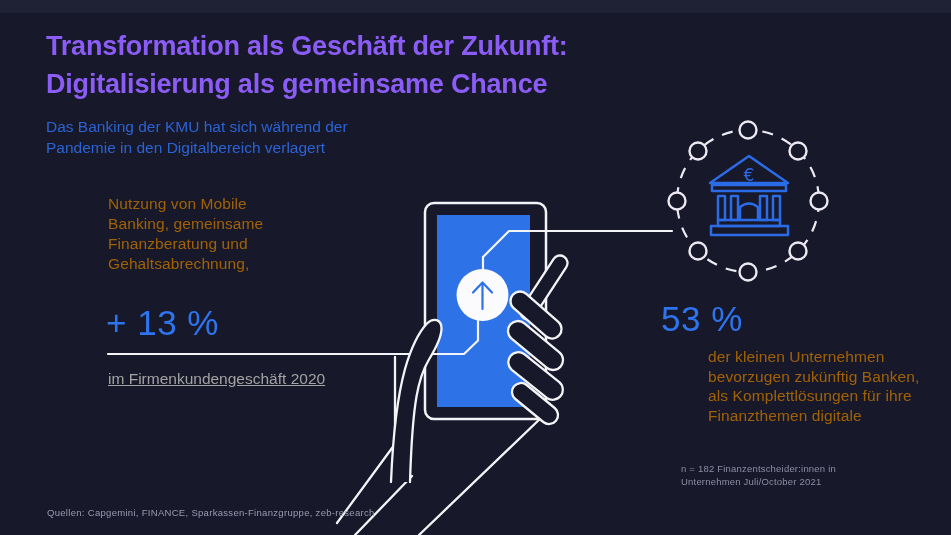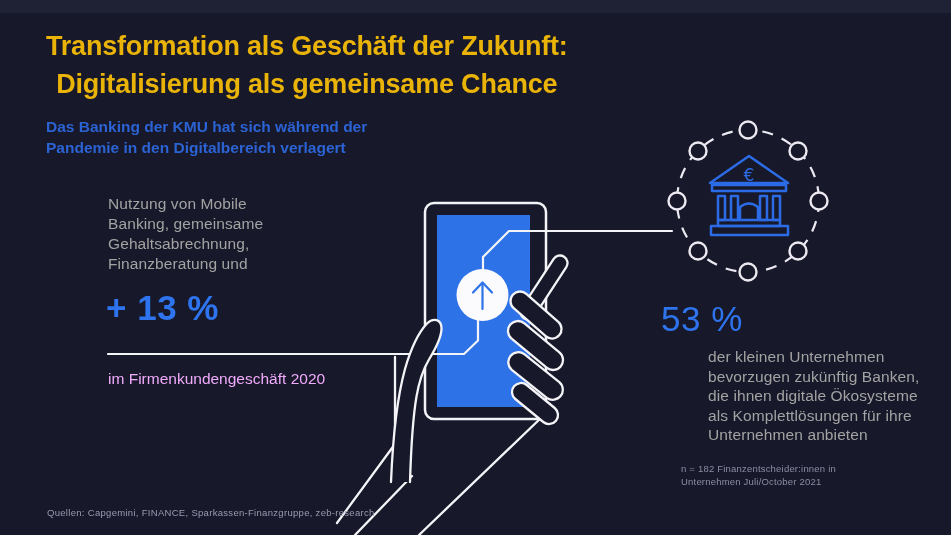--- a/index.html
+++ b/index.html
@@ -3,29 +3,29 @@
 <meta charset="utf-8">
 <style>
   html,body{margin:0;padding:0;background:#0d0e1a;}
   .canvas{
     position:relative;width:951px;height:535px;overflow:hidden;
     background:#171829;
     font-family:"Liberation Sans", sans-serif;
   }
   .top-band{position:absolute;left:0;top:0;width:951px;height:13px;background:#1f2134;}
   .abs{position:absolute;}
-  .title{left:46px;top:27px;font-size:27px;line-height:38px;font-weight:700;color:#eab308;letter-spacing:-0.2px;text-align:center;}
-  .subtitle{left:46px;top:117px;font-size:15.5px;line-height:20.5px;font-weight:700;color:#2c63d4;}
-  .desc{font-size:15.5px;line-height:20px;font-weight:400;color:#a3a3a3;letter-spacing:0.1px;}
+  .title{left:46px;top:27px;font-size:27px;line-height:38px;font-weight:700;color:#8b5cf6;letter-spacing:-0.2px;}
+  .subtitle{left:46px;top:117px;font-size:15.5px;line-height:20.5px;font-weight:400;color:#2c63d4;}
+  .desc{font-size:15.5px;line-height:20px;font-weight:400;color:#a16207;letter-spacing:0.1px;}
   .desc-left{left:108px;top:194px;}
   .desc-right{left:661px;top:347px;line-height:19.6px;margin-left:47px;}
   .stat-value{font-size:35px;line-height:40px;font-weight:400;color:#2e74ee;letter-spacing:0.5px;}
-  .value-left{left:106px;top:288px;font-weight:bold;}
+  .value-left{left:106px;top:303px;}
   .value-right{left:661px;top:299px;}
-  .caption-left{left:108px;top:370px;font-size:15.5px;color:#f0abfc;}
+  .caption-left{left:108px;top:370px;font-size:15.5px;color:#a3a3a3;text-decoration:underline;}
   .footnote{left:681px;top:463px;font-size:9.5px;line-height:12.5px;color:#8d8da2;letter-spacing:0.2px;}
   .sources{left:47px;top:507px;font-size:9.5px;color:#9b9bb0;letter-spacing:0.3px;}
   svg.illustration{position:absolute;left:0;top:0;}
 </style>
 </head>
 <body>
 
 <div class="canvas">
 
   <div class="top-band"></div>
@@ -99,36 +99,35 @@
   </div>
 
   <div class="abs subtitle">
     <div>Das Banking der KMU hat sich während der</div>
     <div>Pandemie in den Digitalbereich verlagert</div>
   </div>
 
   <div class="abs desc desc-left">
     <div>Nutzung von Mobile</div>
     <div>Banking, gemeinsame</div>
+    <div>Finanzberatung und</div>
     <div>Gehaltsabrechnung,</div>
-    <div>Finanzberatung und</div>
   </div>
 
   <div class="abs stat-value value-left">+ 13 %</div>
 
   <div class="abs caption-left">im Firmenkundengeschäft 2020</div>
 
   <div class="abs stat-value value-right">53 %</div>
 
   <div class="abs desc desc-right">
     <div>der kleinen Unternehmen</div>
     <div>bevorzugen zukünftig Banken,</div>
-    <div>die ihnen digitale Ökosysteme</div>
     <div>als Komplettlösungen für ihre</div>
-    <div>Unternehmen anbieten</div>
+    <div>Finanzthemen digitale</div>
   </div>
 
   <div class="abs footnote">
     <div>n = 182 Finanzentscheider:innen in</div>
     <div>Unternehmen Juli/October 2021</div>
   </div>
 
   <div class="abs sources">Quellen: Capgemini, FINANCE, Sparkassen-Finanzgruppe, zeb-research</div>
 
 </div>

